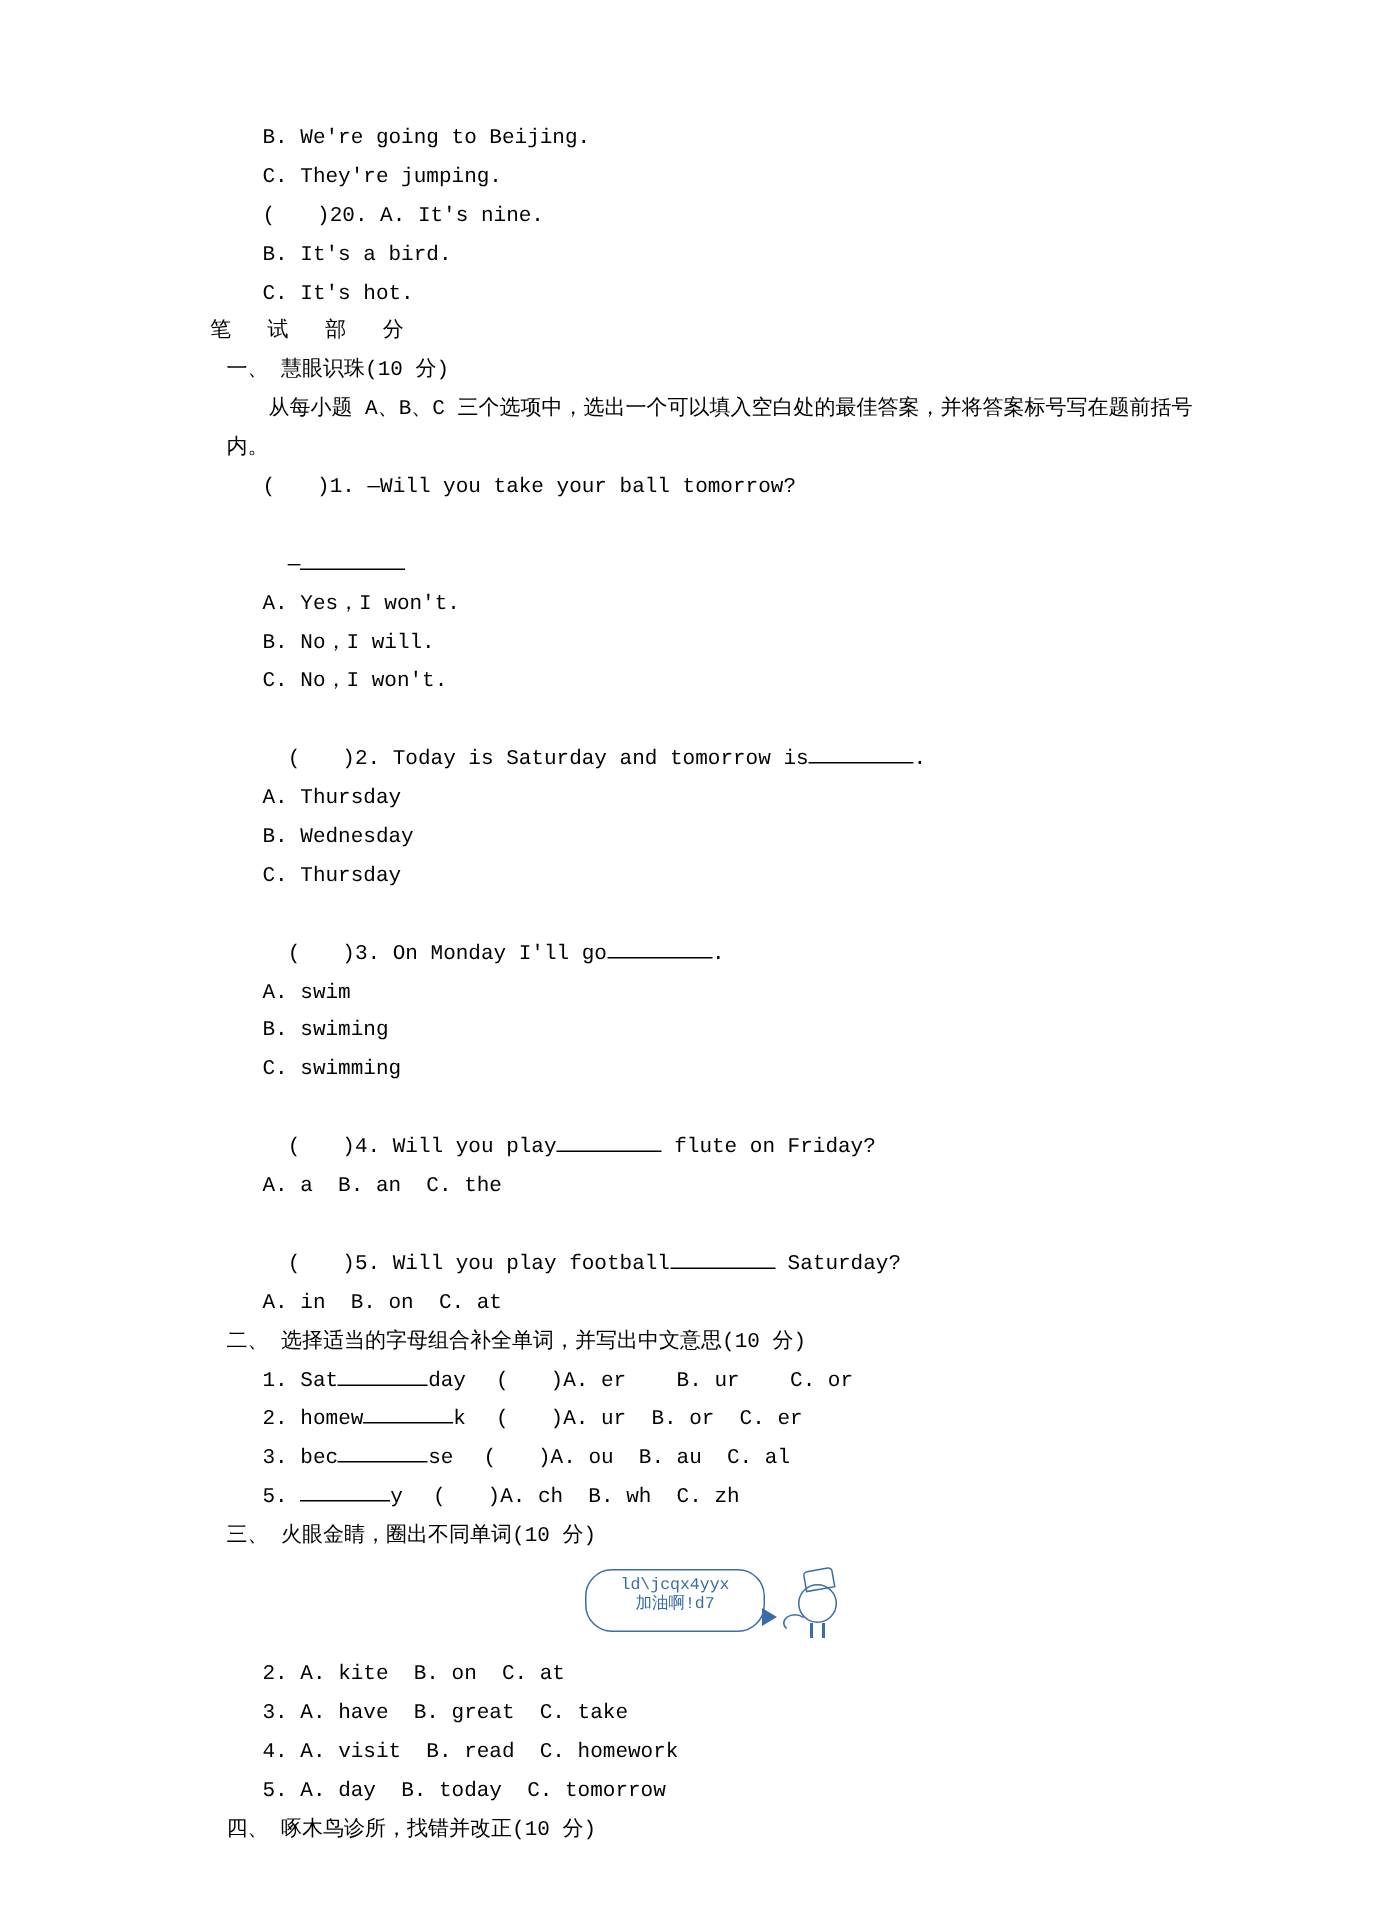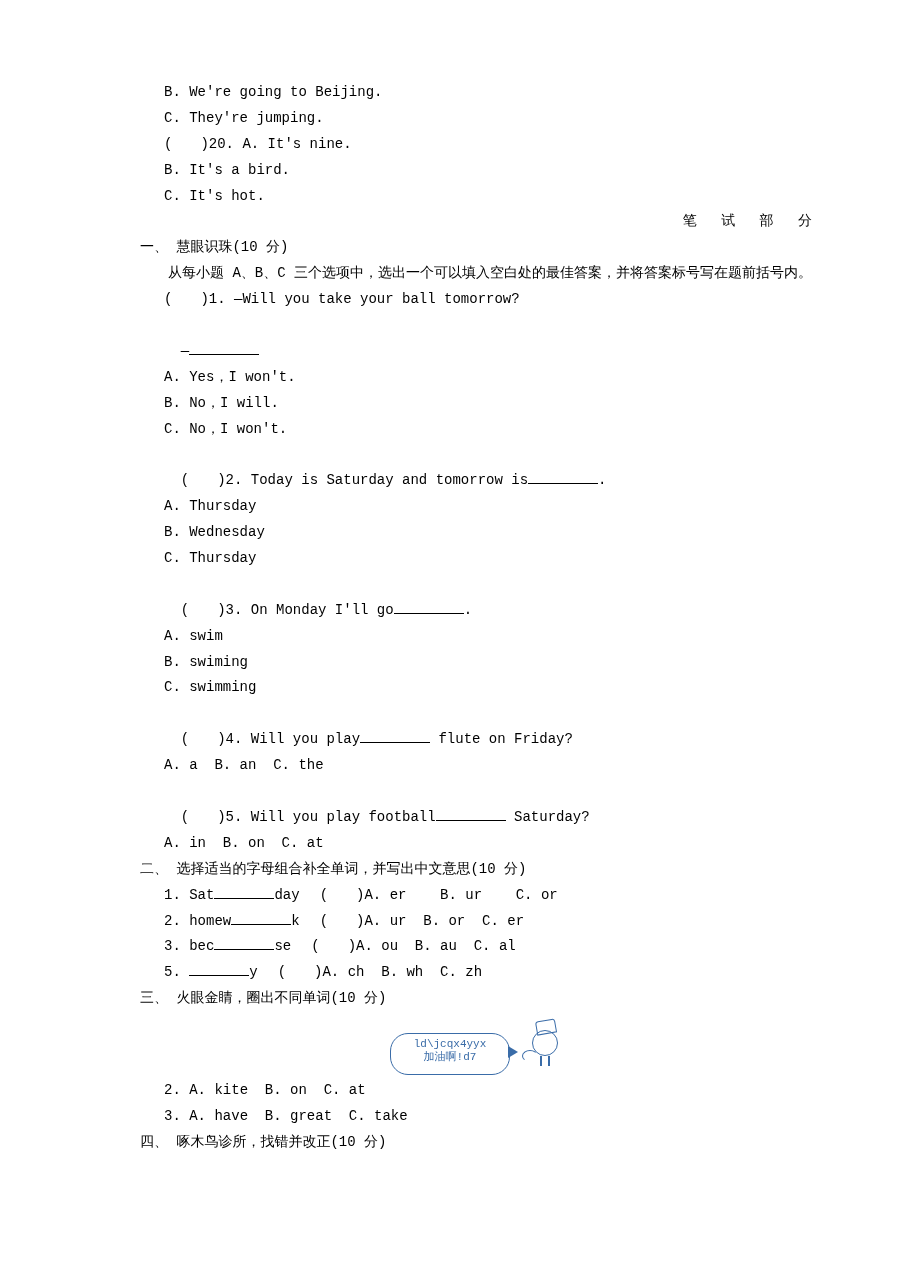--- a/index.html
+++ b/index.html
@@ -6,42 +6,42 @@
     margin: 0;
     padding: 80px 100px 60px 140px;
     font-family: "SimSun", "Courier New", monospace;
     font-size: 14px;
     line-height: 1.85;
     color: #000;
     background: #fff;
     width: 920px;
     box-sizing: border-box;
   }
-  .line { white-space: pre-wrap; }
+  .line { white-space: pre-wrap; margin-left: 11px; }
   .indent1 { padding-left: 24px; }
-  .center { text-align: right; letter-spacing: 8px; }
+  .center { text-align: left; letter-spacing: 8px; }
   .blank {
     display: inline-block;
     border-bottom: 1px solid #000;
     height: 1em;
     vertical-align: baseline;
   }
   .paren {
     display: inline-block;
   }
   .sticker {
     display: block;
     margin: 4px auto 6px auto;
     width: 180px;
     height: 56px;
     position: relative;
   }
   .bubble {
     position: absolute;
-    left: 0; top: 17px;
+    left: 0; top: 4px;
     width: 120px; height: 42px;
     border: 1.5px solid #3a6ca8;
     border-radius: 18px;
     color: #3a6ca8;
     font-size: 11px;
     line-height: 1.2;
     padding: 4px 6px;
     box-sizing: border-box;
     text-align: center;
   }
@@ -157,19 +157,21 @@
     <div class="mascot-hat"></div>
     <div class="mascot-head"></div>
     <div class="mascot-arm"></div>
     <div class="mascot-leg"></div>
     <div class="mascot-leg l2"></div>
   </div>
 </div>
 <div id="s3-rows">
     <div class="line indent1"><span>2. </span><span>A. kite  B. on  C. at</span></div>
     <div class="line indent1"><span>3. </span><span>A. have  B. great  C. take</span></div>
+    <div class="line indent1"><span>4. </span><span>A. visit  B. read  C. homework</span></div>
+    <div class="line indent1"><span>5. </span><span>A. day  B. today  C. tomorrow</span></div>
   </div>
 
 <div class="line">四、 啄木鸟诊所，找错并改正(10 分)</div>
 
 <div class="line indent1">
   
 </div>
 
 </body></html>

